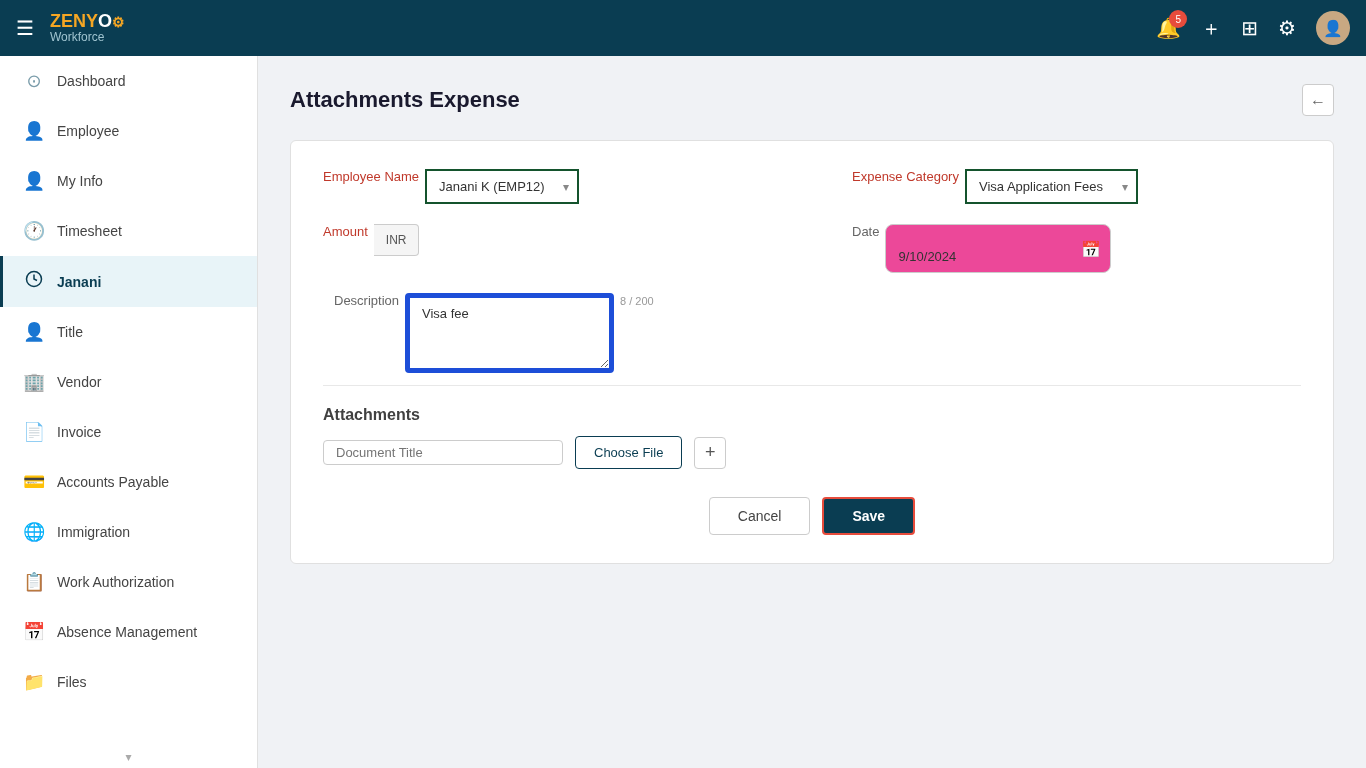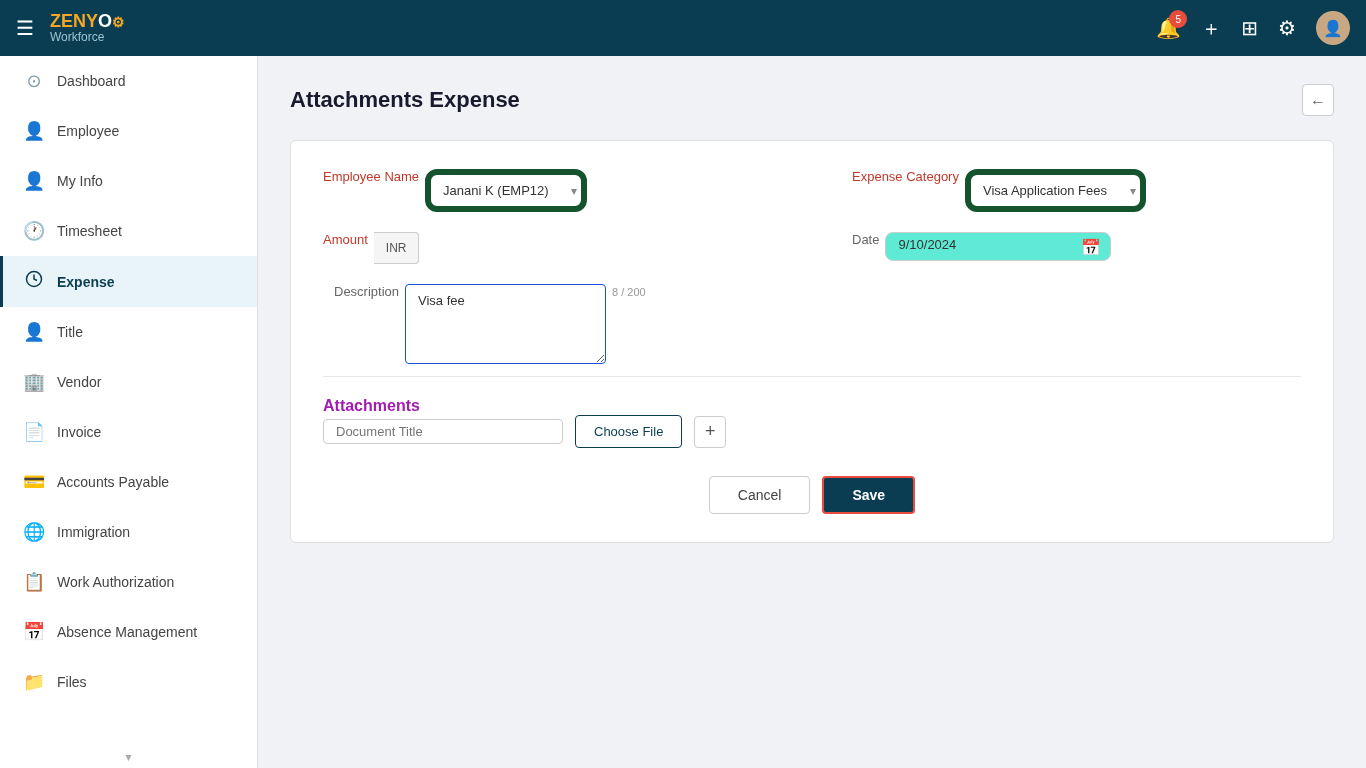--- a/index.html
+++ b/index.html
@@ -108,22 +108,22 @@
       gap: 80px;
       margin-bottom: 20px;
       align-items: flex-start;
     }
     .form-group { display: flex; gap: 6px; flex: 1; }
     .form-label { font-size: 13px; color: #c0392b; font-weight: 500; }
     .form-label-neutral { font-size: 13px; color: #666; font-weight: 500; }
     .form-select-wrap { position: relative; }
     .form-select {
       appearance: none;
-      border: 6px solid #14532d;
-      border-radius: 12px;
+      border: 2px solid #14532d;
+      border-radius: 0;
       padding: 8px 32px 8px 12px;
       font-size: 13px;
       color: #333;
       background: #fff;
       width: 100%;
       cursor: pointer;
       outline: none;
     }
     .select-arrow {
       position: absolute; right: 10px; top: 50%; transform: translateY(-50%);
@@ -146,52 +146,52 @@
       border-left: none;
       border-radius: 0 4px 4px 0;
       padding: 8px 12px;
       font-size: 12px;
       color: #555;
     }
     .date-wrap { display: flex; align-items: center; position: relative; }
     .date-input {
       border: 1px solid #ccc;
       border-radius: 8px;
-      padding: 4px 36px 8px 12px;
+      padding: 24px 36px 8px 12px;
       font-size: 13px;
       color: #333;
-      background: #5eead4;
+      background: #ec4899;
       width: 100%;
       outline: none;
     }
     .date-icon {
       position: absolute; right: 10px; top: 50%; transform: translateY(-50%);
       color: #888; font-size: 16px; pointer-events: none;
     }
     .textarea-wrap { position: relative; }
     textarea.form-textarea {
-      border: 1px solid #1d4ed8;
+      border: 5px solid #1d4ed8;
       border-radius: 4px;
       padding: 8px 12px;
       font-size: 13px;
       color: #333;
       background: #fff;
       width: 100%;
       resize: vertical;
       min-height: 80px;
       outline: none;
       font-family: inherit;
     }
     .char-count { font-size: 11px; color: #999; text-align: right; margin-top: 2px; }
 
     
     .form-divider { border: none; border-top: 1px solid #e8e8e8; margin: 8px 0 20px 0; }
 
     
-    .attachments-title { font-size: 16px; font-weight: 600; color: #a21caf; margin-bottom: 0; }
+    .attachments-title { font-size: 16px; font-weight: 600; color: #404040; margin-bottom: 12px; }
     .attachment-row { display: flex; align-items: center; gap: 12px; }
     .doc-title-input {
       border: 1px solid #ccc;
       border-radius: 4px;
       padding: 4px 12px;
       font-size: 13px;
       color: #aaa;
       background: #fff;
       width: 240px;
       outline: none;
@@ -295,21 +295,21 @@
         <span class="si-icon">🕐</span>
         <span>Timesheet</span>
       </div>
       <div class="sidebar-item active">
         <span class="si-icon">
           <svg width="18" height="18" viewBox="0 0 24 24" fill="none" stroke="#0a3d52" stroke-width="2">
               <circle cx="12" cy="12" r="10"></circle>
               <path d="M12 6v6l4 2"></path>
             </svg>
         </span>
-        <span>Expense</span>
+        <span>Janani</span>
       </div>
       <div class="sidebar-item">
         <span class="si-icon">👤</span>
         <span>Title</span>
       </div>
       <div class="sidebar-item">
         <span class="si-icon">🏢</span>
         <span>Vendor</span>
       </div>
       <div class="sidebar-item">

